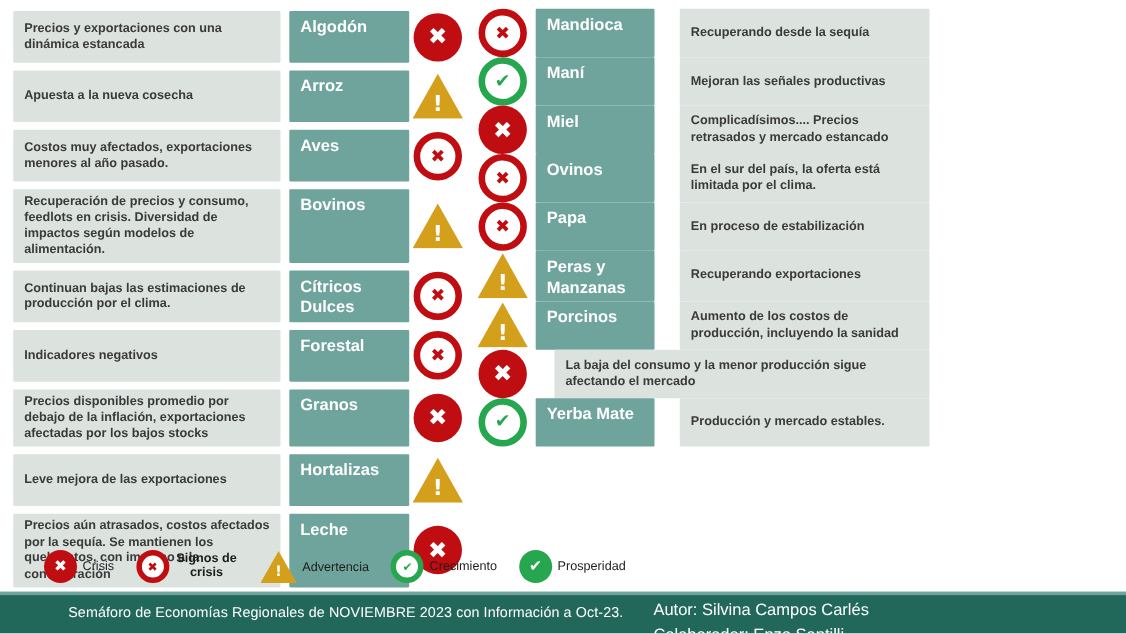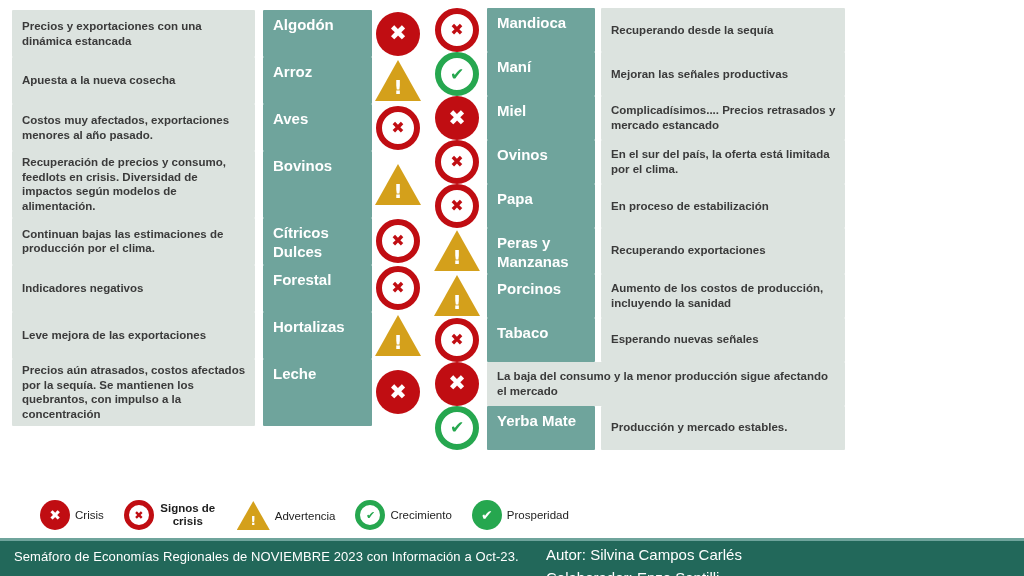--- a/index.html
+++ b/index.html
@@ -15,37 +15,37 @@
   html,body{width:1024px;height:576px;}
   body{
     position:relative;
     background:#ffffff;
     font-family:"Liberation Sans", sans-serif;
     overflow:hidden;
   }
   
   .left-table{
     position:absolute; left:12px; top:10px; width:410px;
-    display:flex; flex-direction:column; 
+    display:flex; flex-direction:column; gap:7px;
   }
   .right-table{
     position:absolute; left:433px; top:8px; width:412px;
     display:flex; flex-direction:column; 
   }
   .lrow{display:flex; align-items:stretch; gap:8px; min-height:47px;}
   .rrow{display:flex; align-items:stretch; gap:6px; min-height:44px;}
   .desc{
     background:var(--desc-bg); color:var(--ink);
     font-size:11.5px; font-weight:bold; line-height:1.28;
     display:flex; align-items:center;
     padding:4px 8px 4px 10px;
     border-radius:1px;
   }
   .lrow .desc{width:250px;}
-  .rrow .desc{flex:1;}
+  .rrow .desc{flex:1;margin-left:17px;}
   .cat{
     background:var(--teal); color:#fff;
     font-size:15px; font-weight:bold; line-height:1.25;
     padding:6px 4px 2px 10px;
     border-radius:1px;
   }
   .lrow .cat{width:112px;}
   .rrow .cat{width:108px;}
   .icon-cell{
     flex:none; width:48px;
@@ -99,21 +99,21 @@
   .legend-item{display:flex; align-items:center; gap:5px;}
   .legend-label{font-size:11.5px; color:#1d1d1d;}
   .legend-item:nth-child(2) .legend-label{
     width:58px; text-align:center; line-height:1.15;font-weight:bold;
   }
   
   .footer{
     position:absolute; left:0; right:0; bottom:0; height:38px;
     background:var(--footer-bg);
     border-top:3px solid var(--teal);
-    color:#fff; display:flex;
+    color:#fff; display:flex;padding-left:48px;
   }
   .footer-title{
     font-size:13px; padding:8px 0 0 14px; width:546px; letter-spacing:.1px;
   }
   .footer-credits{
     font-size:15px; padding-top:3px; line-height:1.5;
   }
 </style>
 </head>
 <body>
@@ -155,20 +155,27 @@
       </div>
   </div>
   <div class="lrow">
     <div class="desc">Indicadores negativos</div>
     <div class="cat">Forestal</div>
     <div class="icon-cell">
         <span class="sicon" data-icon="signos"></span>
       </div>
   </div>
   <div class="lrow">
+    <div class="desc">Precios disponibles promedio por debajo de la inflación, exportaciones afectadas por los bajos stocks</div>
+    <div class="cat">Granos</div>
+    <div class="icon-cell">
+        <span class="sicon" data-icon="crisis"></span>
+      </div>
+  </div>
+  <div class="lrow">
     <div class="desc">Leve mejora de las exportaciones</div>
     <div class="cat">Hortalizas</div>
     <div class="icon-cell">
         <span class="sicon" data-icon="advertencia"></span>
       </div>
   </div>
   <div class="lrow">
     <div class="desc">Precios aún atrasados, costos afectados por la sequía. Se mantienen los quebrantos, con impulso a la concentración</div>
     <div class="cat">Leche</div>
     <div class="icon-cell">
@@ -219,27 +226,20 @@
       </div>
     <div class="cat">Peras y Manzanas</div>
     <div class="desc">Recuperando exportaciones</div>
   </div>
   <div class="rrow">
     <div class="icon-cell">
         <span class="sicon" data-icon="advertencia"></span>
       </div>
     <div class="cat">Porcinos</div>
     <div class="desc">Aumento de los costos de producción, incluyendo la sanidad</div>
-  </div>
-  <div class="rrow">
-    <div class="icon-cell">
-        <span class="sicon" data-icon="signos"></span>
-      </div>
-    <div class="cat">Tabaco</div>
-    <div class="desc">Esperando nuevas señales</div>
   </div>
   <div class="rrow">
     <div class="icon-cell">
         <span class="sicon" data-icon="crisis"></span>
       </div>
     <div class="desc">La baja del consumo y la menor producción sigue afectando el mercado</div>
   </div>
   <div class="rrow">
     <div class="icon-cell">
         <span class="sicon" data-icon="crecimiento"></span>

